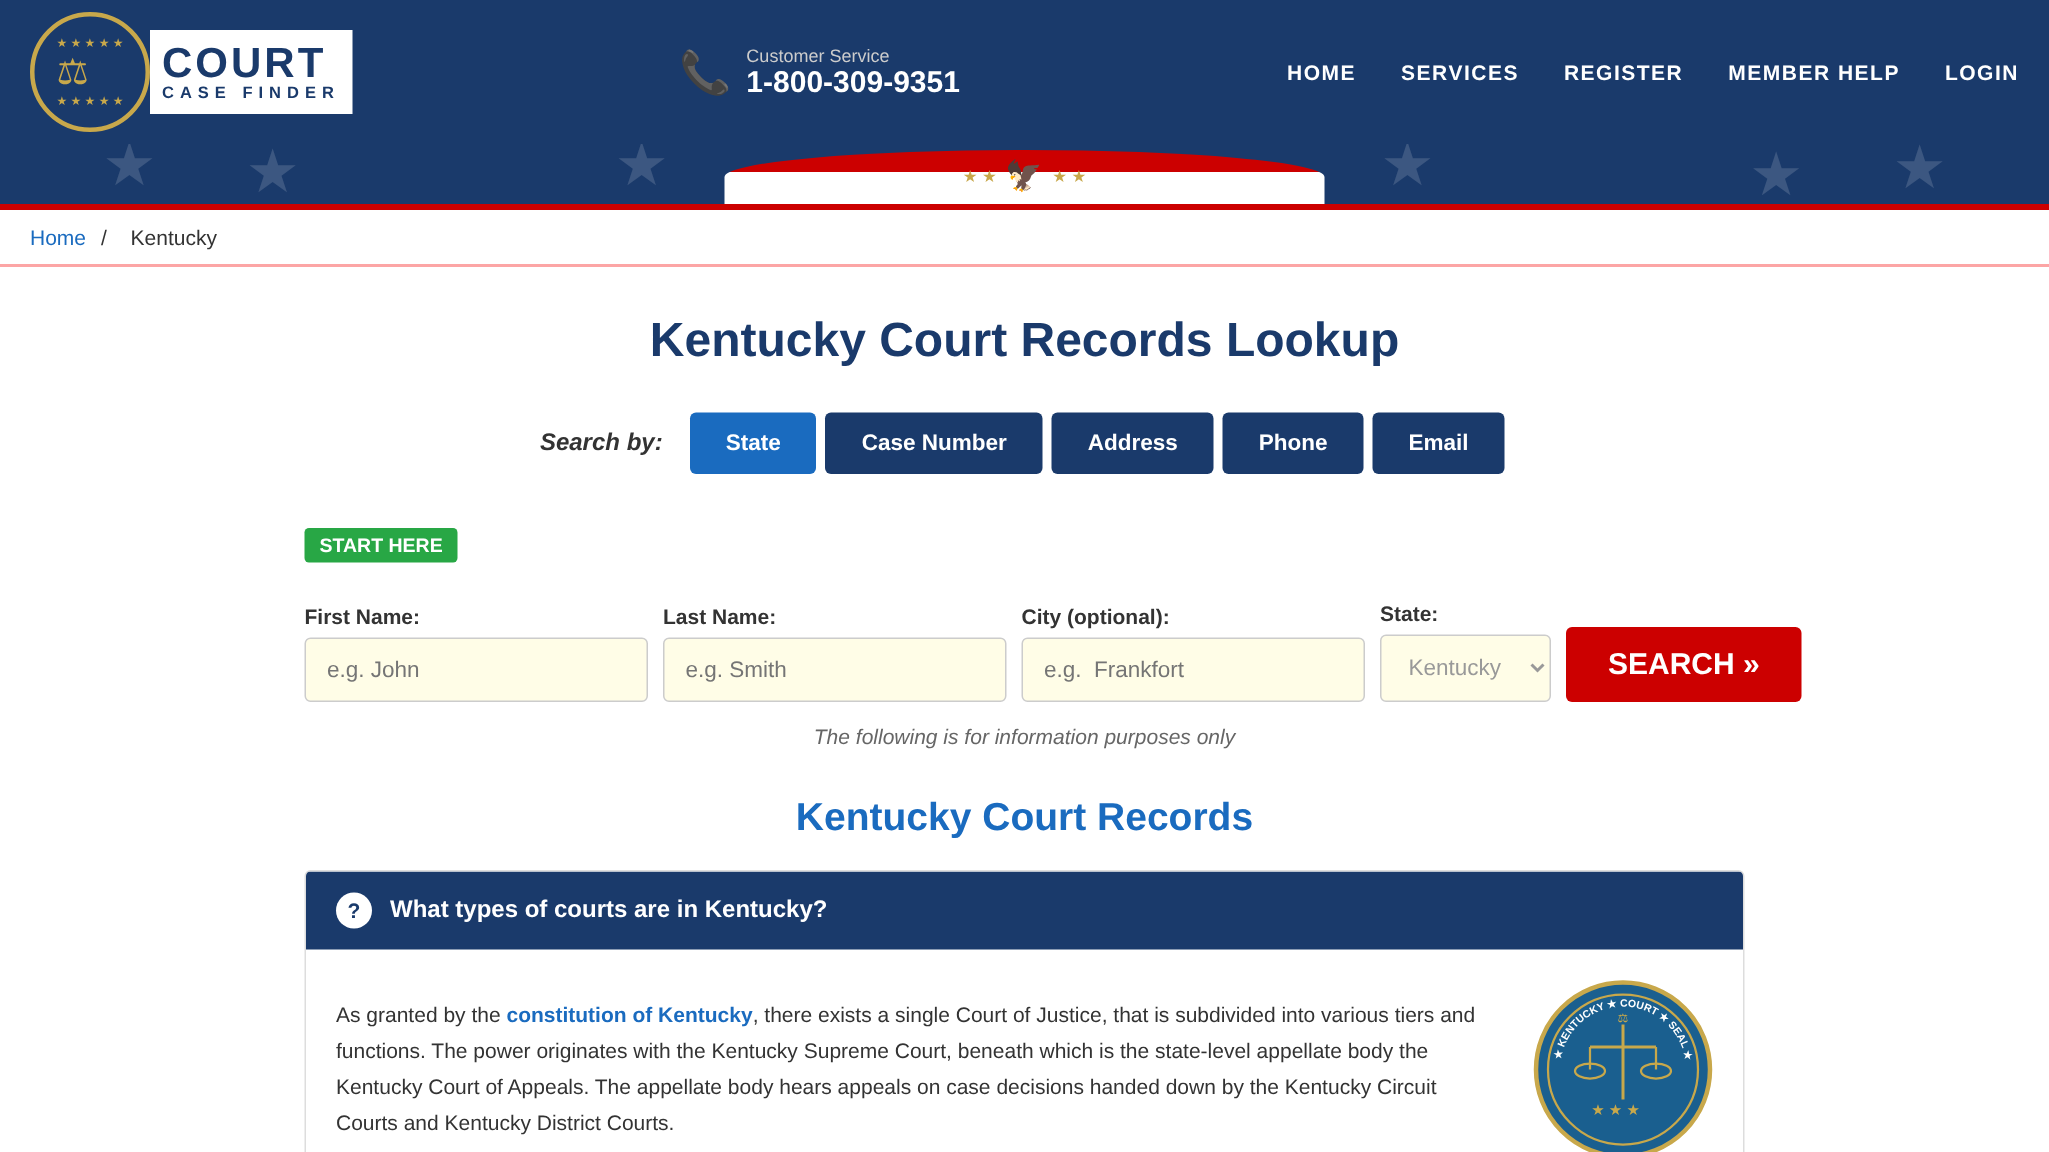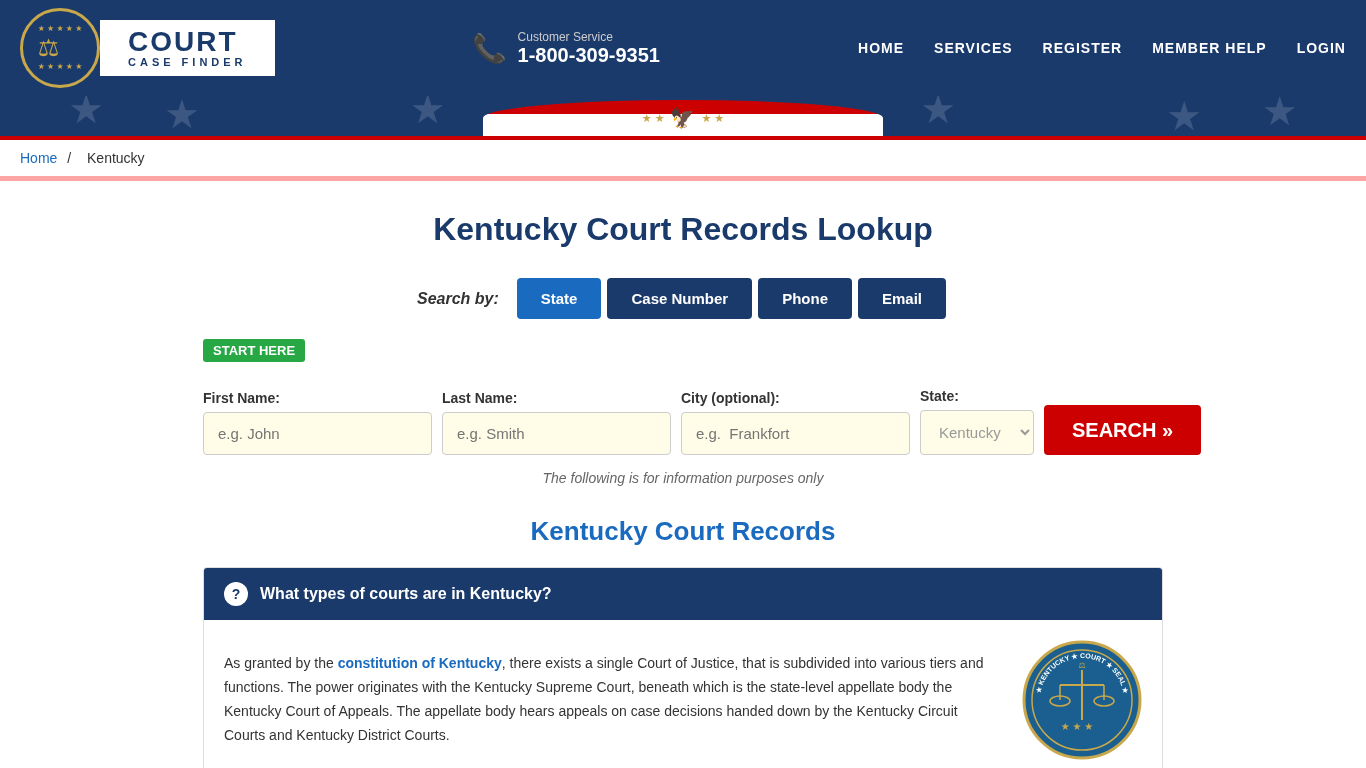--- a/index.html
+++ b/index.html
@@ -33,21 +33,21 @@
       justify-content: center;
       background: #1a3a6b;
       position: relative;
     }
     .logo-scales {
       font-size: 24px;
       color: #c8a84b;
     }
     .logo-text-area {
       background: #fff;
-      padding: 8px 28px;
+      padding: 8px 8px;
       display: flex;
       flex-direction: column;
     }
     .logo-court {
       font-size: 28px;
       font-weight: 900;
       color: #1a3a6b;
       letter-spacing: 2px;
       line-height: 1;
     }
@@ -133,21 +133,21 @@
     
     .header-red-line {
       height: 4px;
       background: #cc0000;
     }
 
     
     .breadcrumb {
       padding: 10px 20px;
       font-size: 14px;
-      border-bottom: 5px solid #fca5a5;
+      border-bottom: 2px solid #fca5a5;
     }
     .breadcrumb a {
       color: #1a6bbf;
       text-decoration: none;
     }
     .breadcrumb span { color: #333; margin: 0 6px; }
 
     
     .main-content {
       max-width: 1000px;
@@ -162,21 +162,21 @@
       color: #1a3a6b;
       margin-bottom: 30px;
     }
 
     
     .search-by-row {
       display: flex;
       align-items: center;
       justify-content: center;
       gap: 0;
-      margin-bottom: 20px;
+      margin-bottom: 36px;
     }
     .search-by-label {
       font-size: 16px;
       font-weight: bold;
       font-style: italic;
       margin-right: 15px;
       color: #333;
     }
     .search-tab {
       padding: 12px 24px;
@@ -388,20 +388,21 @@
 
 <div class="main-content">
 
   <h1 class="page-title">Kentucky Court Records Lookup</h1>
 
   
   <div class="search-by-row">
     <span class="search-by-label">Search by:</span>
     <button class="search-tab active">State</button>
     <button class="search-tab inactive">Case Number</button>
+    <button class="search-tab inactive">Address</button>
     <button class="search-tab inactive">Phone</button>
     <button class="search-tab inactive">Email</button>
   </div>
 
   
   <span class="start-here">START HERE</span>
 
   
   <div class="search-form">
     <div class="form-group fg-first">

